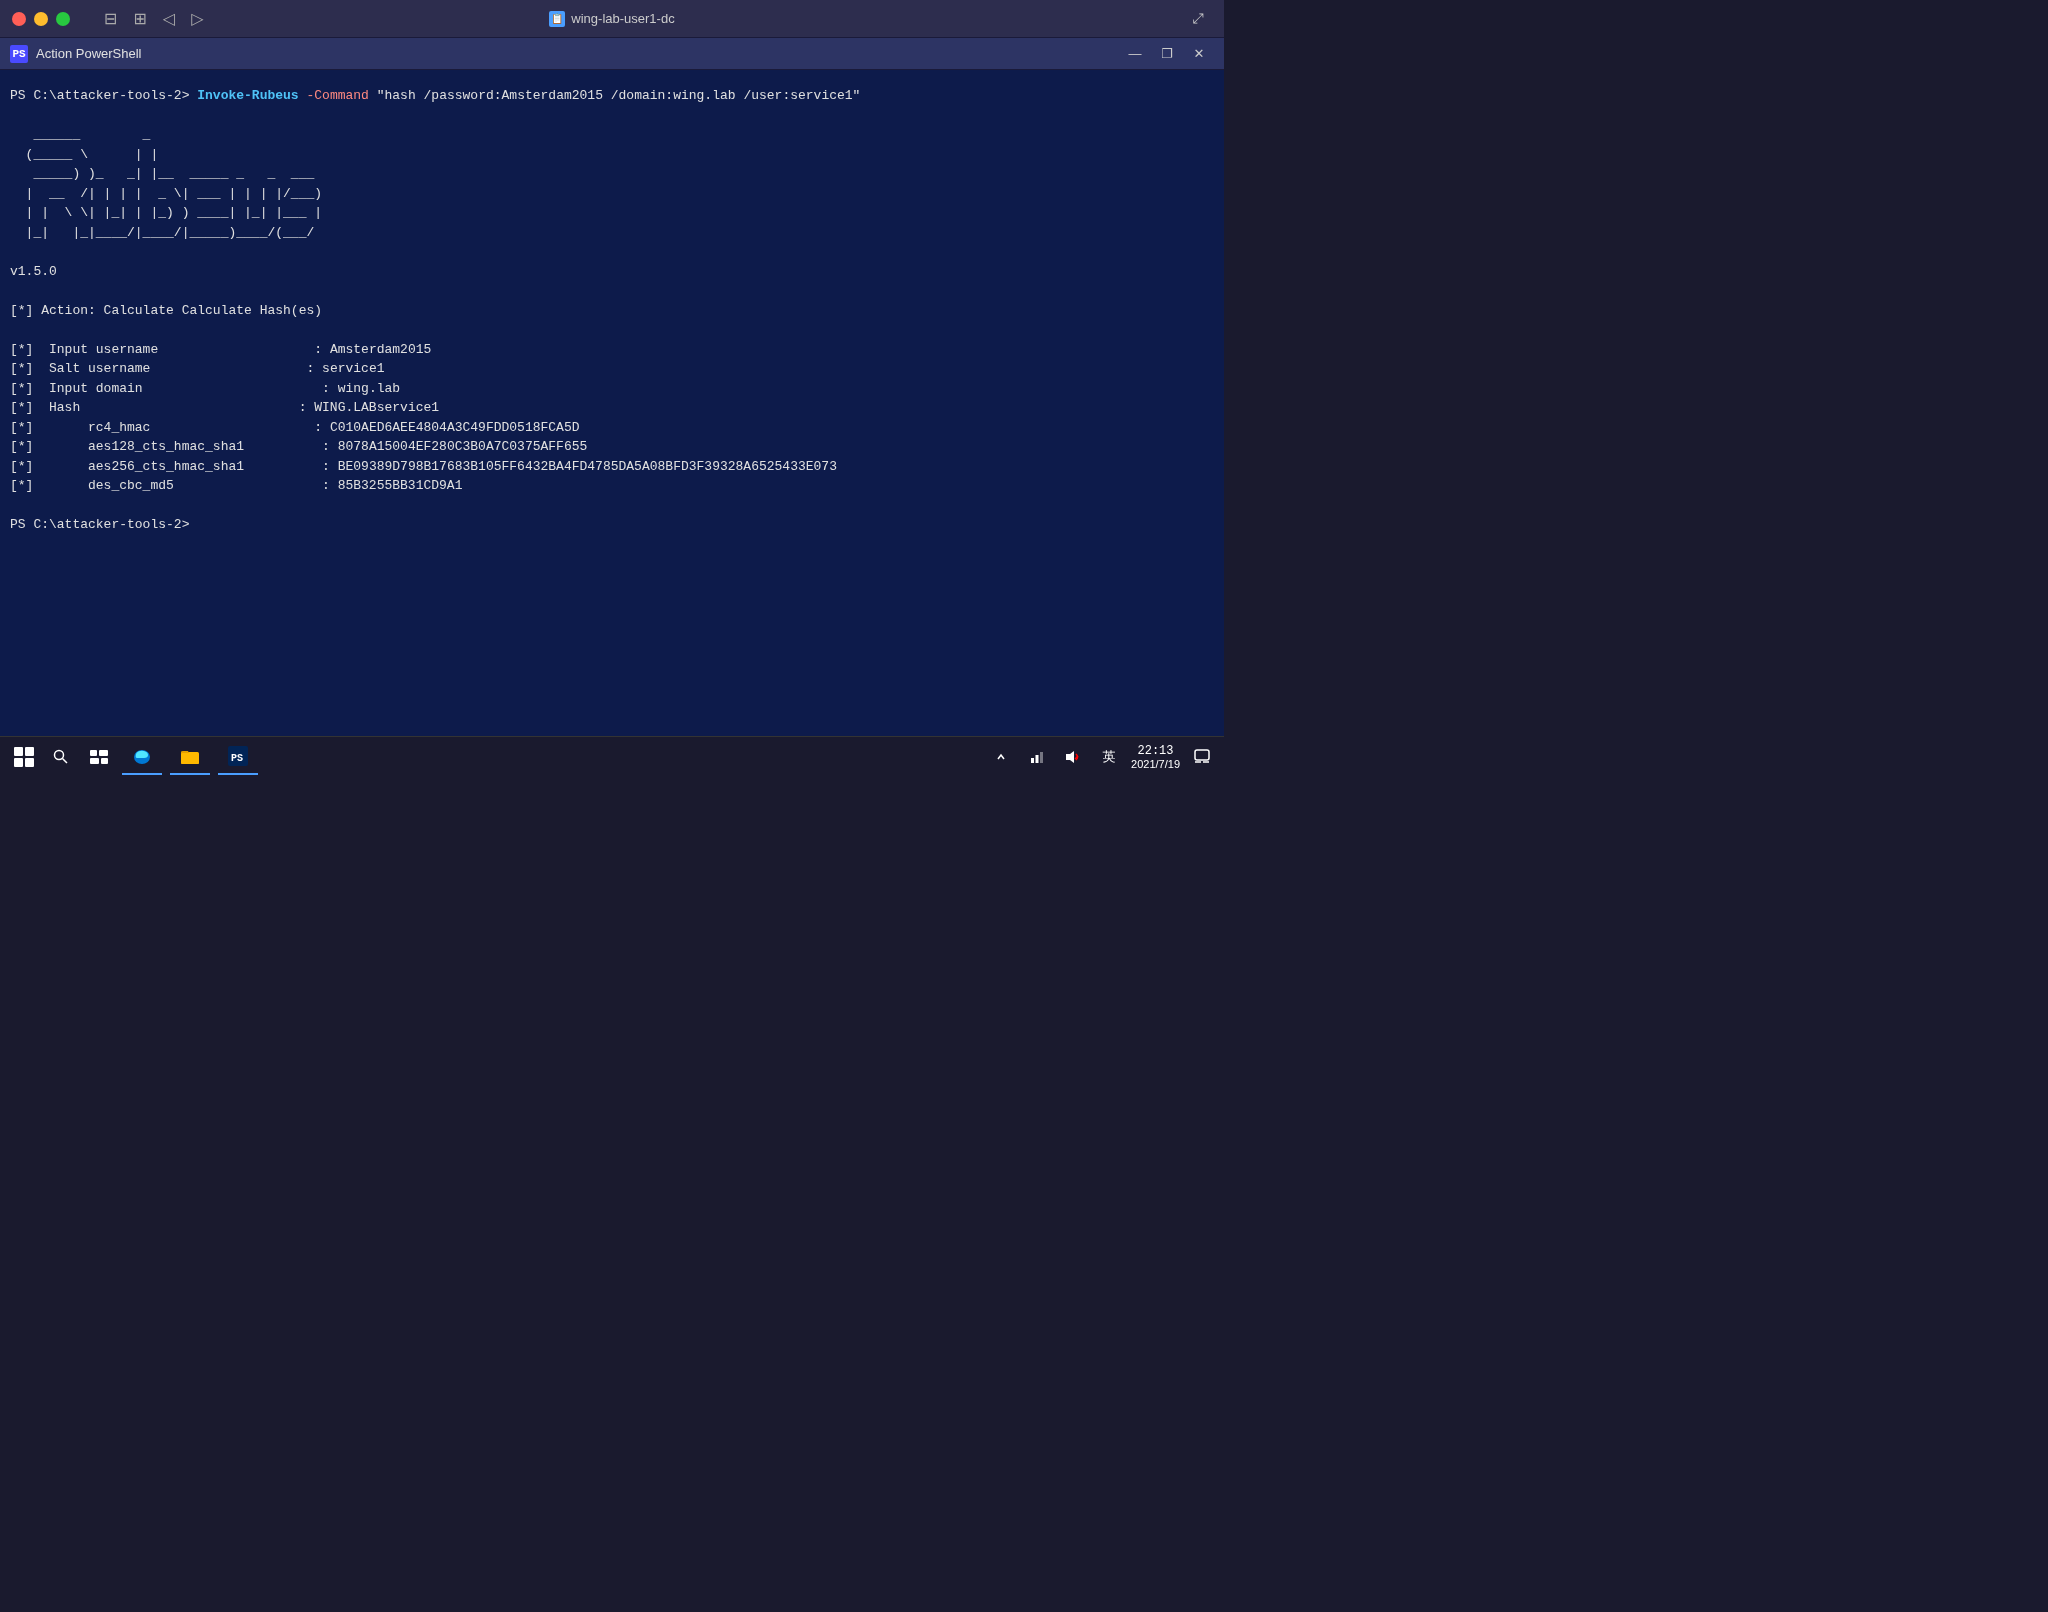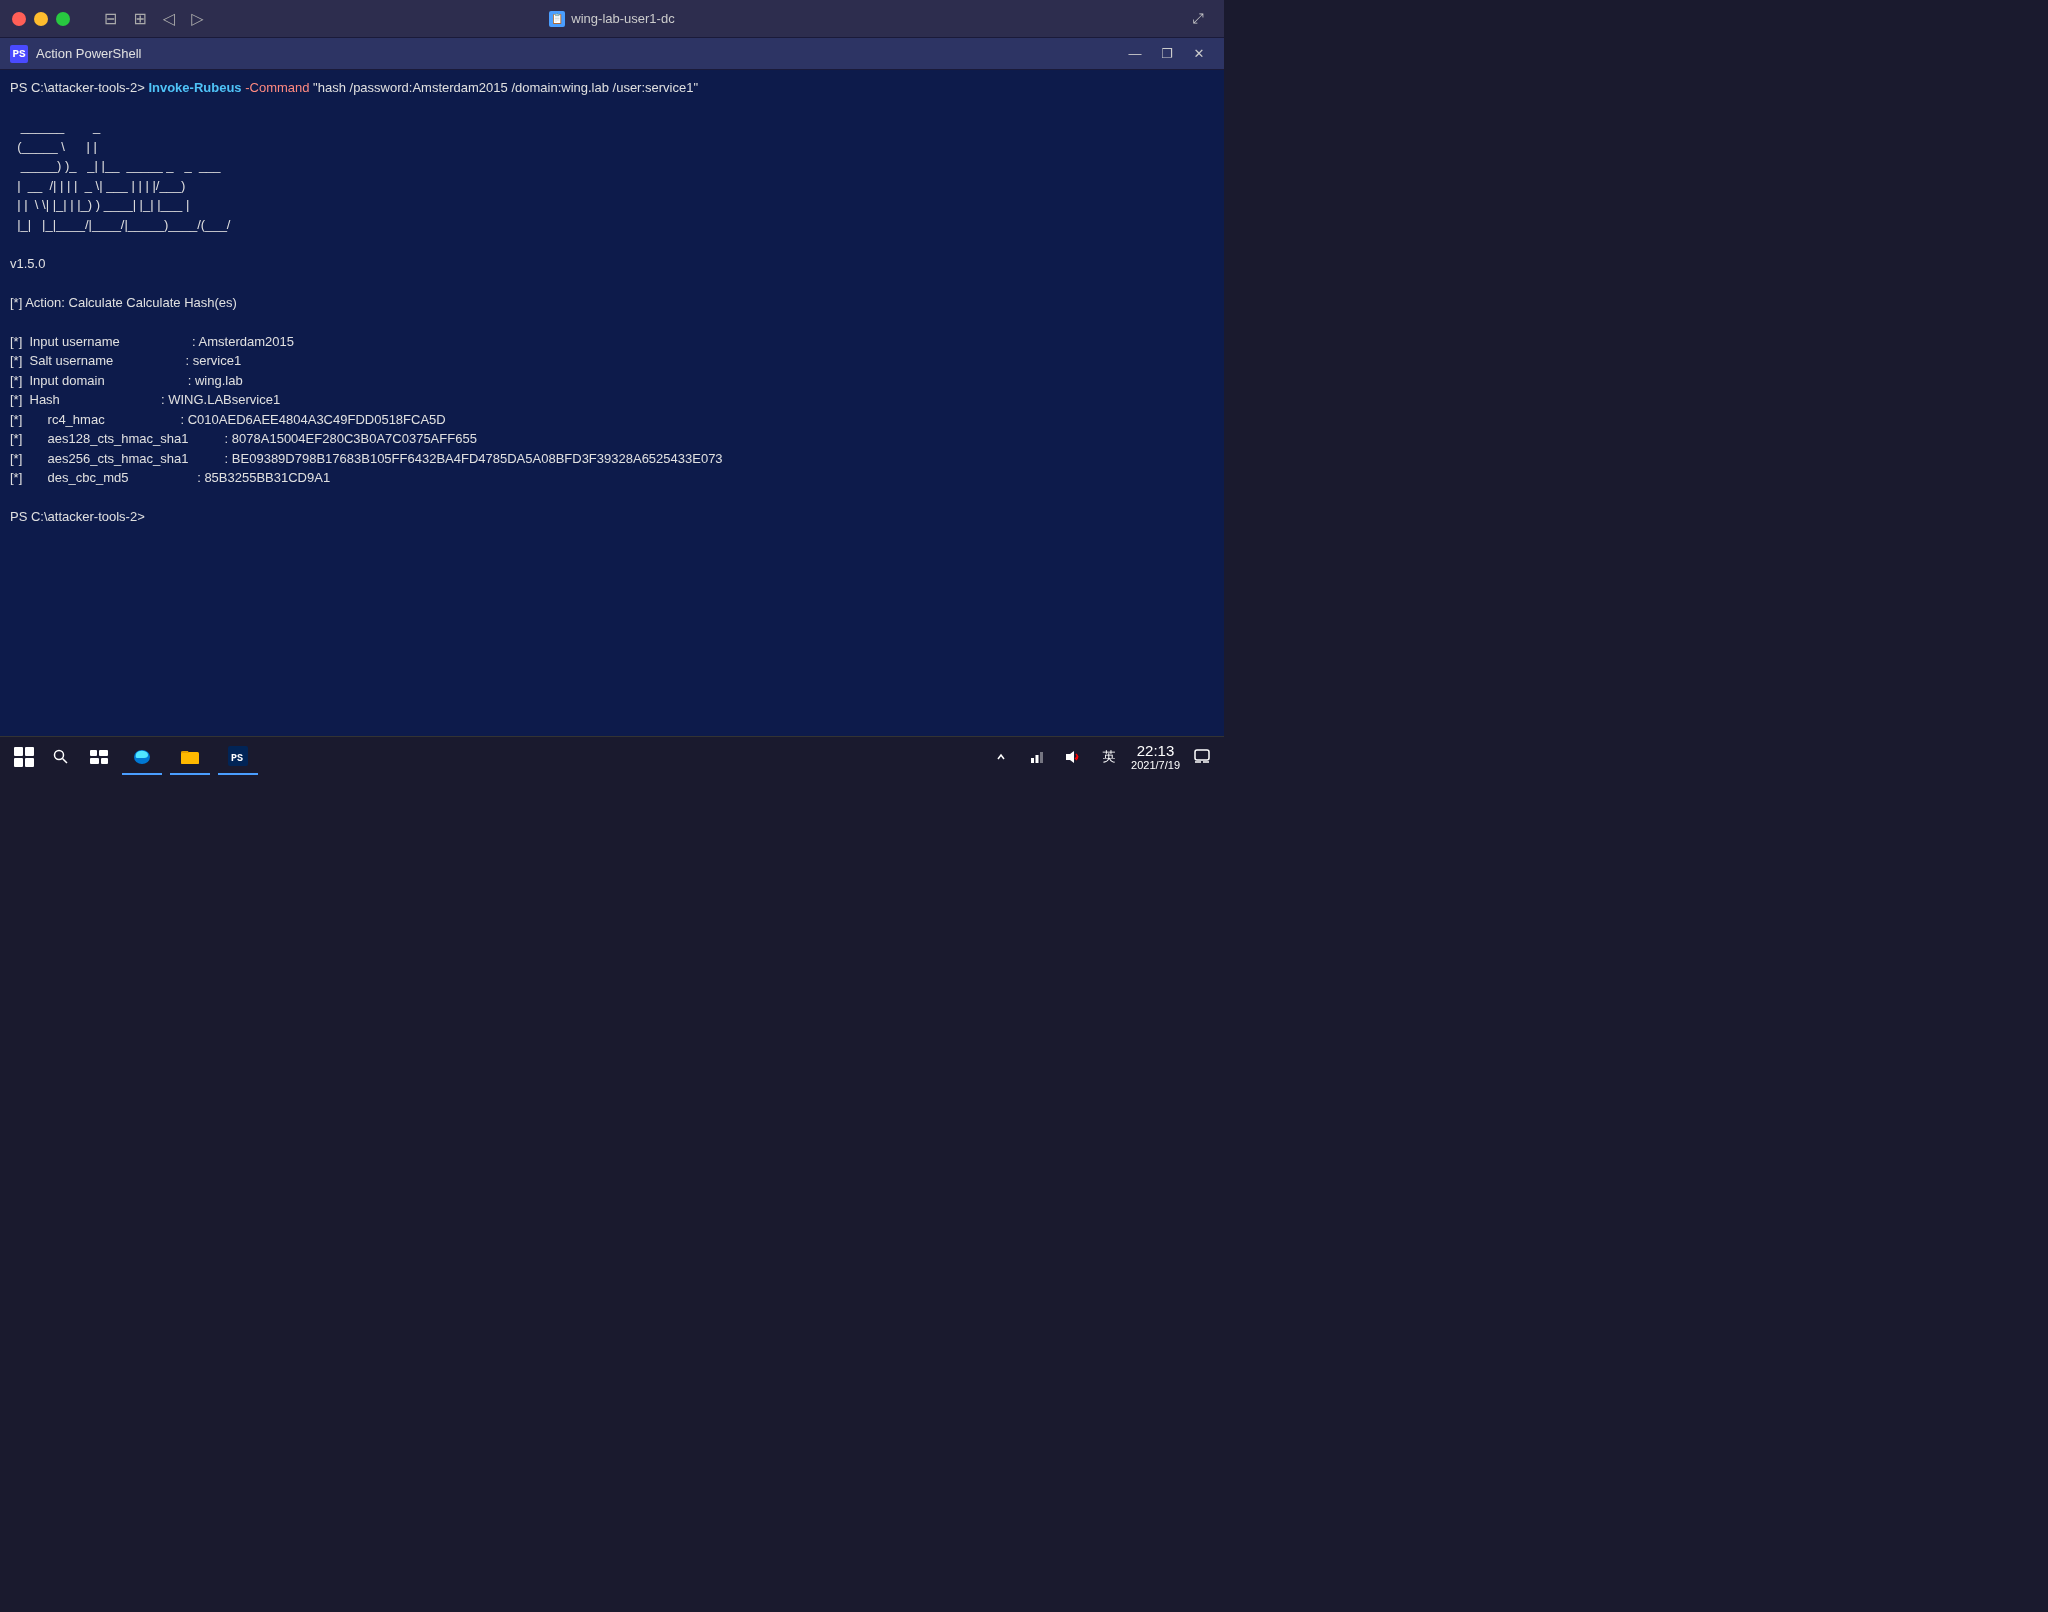--- a/index.html
+++ b/index.html
@@ -149,26 +149,26 @@
       display: flex;
       align-items: center;
       justify-content: center;
     }
 
     
     .terminal {
       flex: 1;
       background: #0d1b4b;
       color: #e0e0e0;
-      padding: 8px 10px;
+      padding: 16px 10px;
       font-size: 13px;
       line-height: 1.5;
       overflow-y: auto;
       white-space: pre;
-      font-family: Liberation Sans, sans-serif;
+      font-family: Liberation Mono, monospace;
     }
 
     
     .taskbar {
       width: 100%;
       height: 40px;
       background: #1a1a2e;
       position: absolute;
       bottom: 0;
       display: flex;
@@ -386,21 +386,21 @@
         <path d="M11 5 Q14 8 11 11" stroke="red" stroke-width="1.5" fill="none"></path>
         <line x1="10" y1="10" x2="13" y2="7" stroke="red" stroke-width="1.5"></line>
       </svg>
     </div>
 
     <div class="taskbar-notify" style="color:white;font-size:13px;font-family:sans-serif">
       <span>英</span>
     </div>
 
     <div class="taskbar-time">
-      <div style="color:white;font-size:15px;font-family:Liberation Sans, sans-serif;text-align:center">22:13</div>
+      <div style="color:white;font-size:12px;font-family:Liberation Mono, monospace;text-align:center">22:13</div>
       <div style="color:white;font-size:11px;font-family:sans-serif;">2021/7/19</div>
     </div>
 
     <div class="taskbar-notify">
       <svg width="16" height="16" viewBox="0 0 16 16">
         <rect x="1" y="1" width="14" height="10" rx="2" stroke="white" stroke-width="1.5" fill="none"></rect>
         <line x1="1" y1="13" x2="7" y2="13" stroke="white" stroke-width="1.5"></line>
         <line x1="9" y1="13" x2="15" y2="13" stroke="white" stroke-width="1.5"></line>
       </svg>
     </div>

